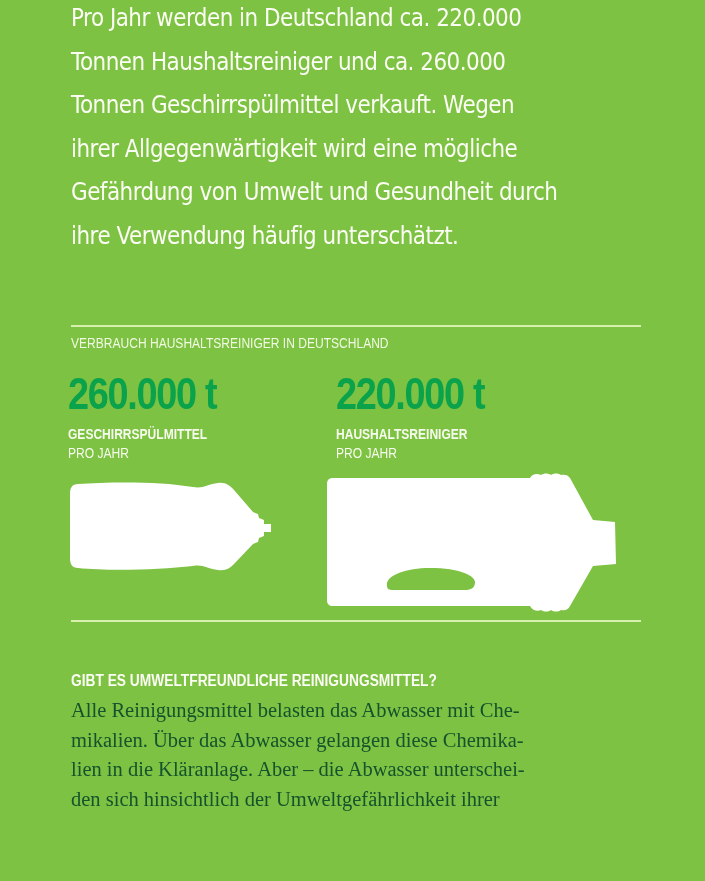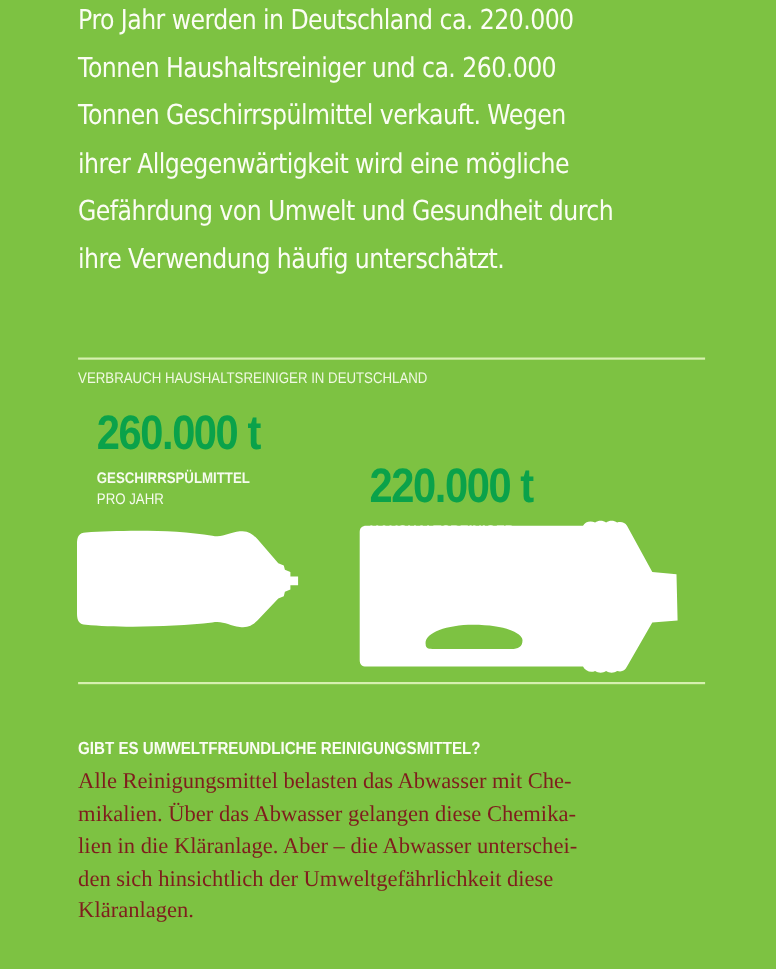--- a/index.html
+++ b/index.html
@@ -56,47 +56,47 @@
     .bottle { position: absolute; }
     .q-heading {
       position: absolute; left: 71px; top: 672px;
       font-family: "Liberation Sans", sans-serif; font-weight: bold;
       font-size: 16px; color: #fbfdf4;
       transform: scaleX(0.86); transform-origin: left top; white-space: nowrap;
     }
     .body-text {
       position: absolute; left: 71px; top: 696px;
       font-family: "Liberation Serif", serif;
-      font-size: 20.5px; line-height: 29.5px; color: #7f1d1d;
+      font-size: 20.5px; line-height: 29.5px; color: #14532d;
     }
     .body-text .line { display: block; white-space: nowrap; }
   </style>
 </head>
 <body>
 
 <div class="intro">
   <span class="line">Pro Jahr werden in Deutschland ca. 220.000</span>
   <span class="line">Tonnen Haushaltsreiniger und ca. 260.000</span>
   <span class="line">Tonnen Geschirrspülmittel verkauft. Wegen</span>
   <span class="line">ihrer Allgegenwärtigkeit wird eine mögliche</span>
   <span class="line">Gefährdung von Umwelt und Gesundheit durch</span>
   <span class="line">ihre Verwendung häufig unterschätzt.</span>
 </div>
 
 <div class="rule" style="top:325px;"></div>
 
 <div class="section-label">VERBRAUCH HAUSHALTSREINIGER IN DEUTSCHLAND</div>
 
-<div class="stat" style="left:88px;">
+<div class="stat" style="left:68px;">
   <span class="num">260.000 t</span>
   <span class="lbl">GESCHIRRSPÜLMITTEL</span>
   <span class="sub">PRO JAHR</span>
 </div>
 
-<div class="stat" style="left:336px;margin-top:48px;">
+<div class="stat" style="left:336px;">
   <span class="num">220.000 t</span>
   <span class="lbl">HAUSHALTSREINIGER</span>
   <span class="sub">PRO JAHR</span>
 </div>
 
 <svg class="bottle" style="left:68px; top:478px;" width="220" height="95" viewBox="0 0 220 95">
   <path fill="#ffffff" d="
     M10 6
     C40 4, 90 3, 125 9
     C135 11, 140 6, 150 5
@@ -134,15 +134,14 @@
 </svg>
 
 <div class="rule" style="top:620px;"></div>
 
 <div class="q-heading">GIBT ES UMWELTFREUNDLICHE REINIGUNGSMITTEL?</div>
 
 <div class="body-text">
   <span class="line">Alle Reinigungsmittel belasten das Abwasser mit Che-</span>
   <span class="line">mikalien. Über das Abwasser gelangen diese Chemika-</span>
   <span class="line">lien in die Kläranlage. Aber – die Abwasser unterschei-</span>
-  <span class="line">den sich hinsichtlich der Umweltgefährlichkeit diese</span>
-  <span class="line">Kläranlagen.</span>
+  <span class="line">den sich hinsichtlich der Umweltgefährlichkeit ihrer</span>
 </div>
 
 </body></html>

